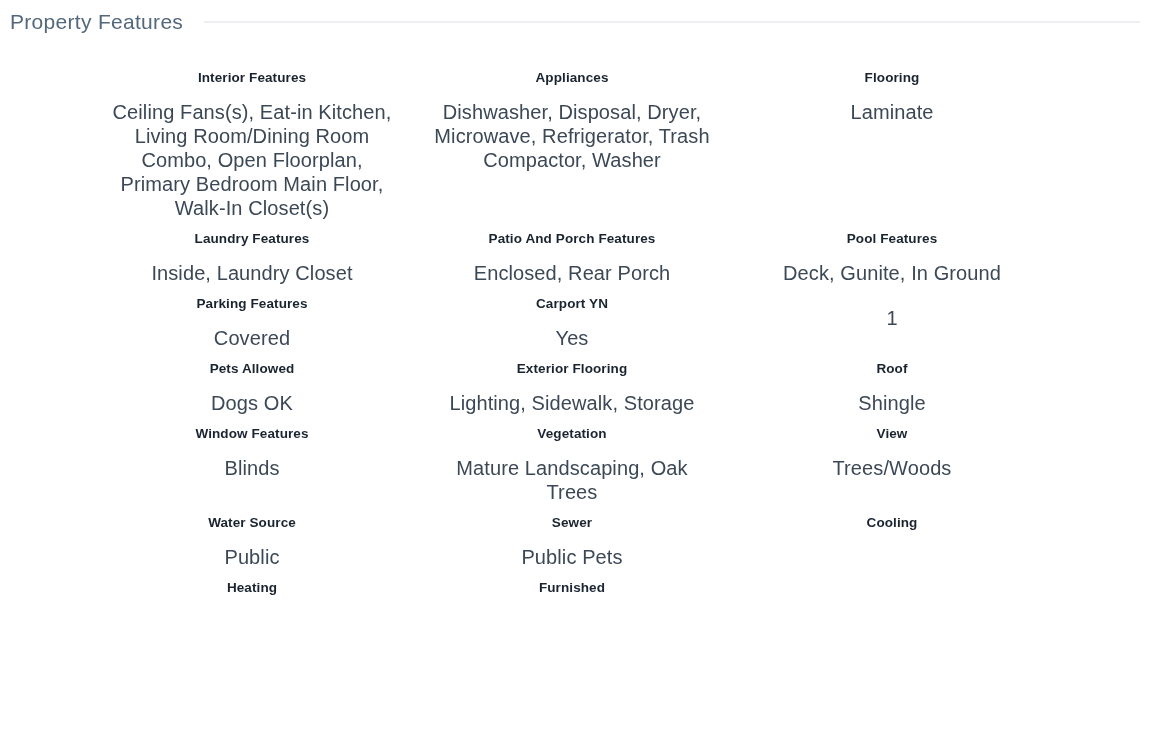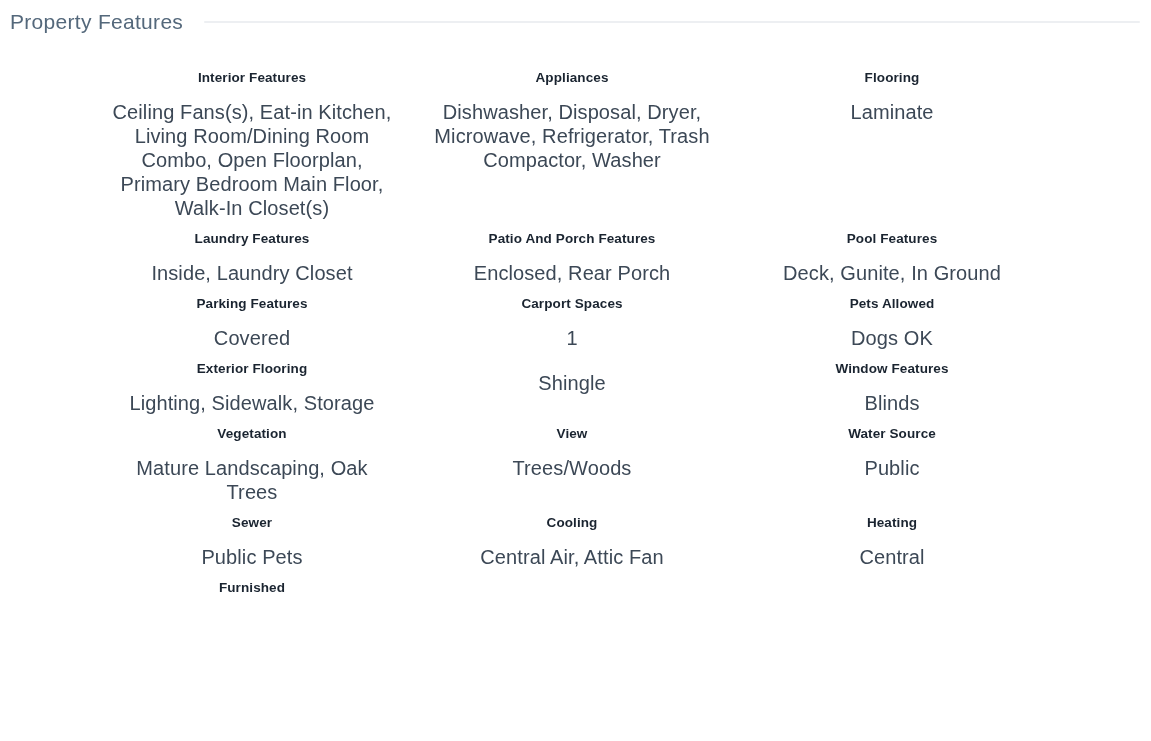--- a/index.html
+++ b/index.html
@@ -109,37 +109,41 @@
       <div class="feature-item">
         <div class="feature-label">Pool Features</div>
         <div class="feature-value">Deck, Gunite, In Ground</div>
       </div>
 
       <div class="feature-item">
         <div class="feature-label">Parking Features</div>
         <div class="feature-value">Covered</div>
       </div>
 
+      <div class="feature-item">
+        <div class="feature-label">Carport YN</div>
+        <div class="feature-value">Yes</div>
+      </div>
 
       <div class="feature-item">
-        <div class="feature-label">Carport Spaces</div>
         <div class="feature-value">1</div>
       </div>
 
       <div class="feature-item">
         <div class="feature-label">Pets Allowed</div>
         <div class="feature-value">Dogs OK</div>
       </div>
 
       <div class="feature-item">
         <div class="feature-label">Exterior Flooring</div>
         <div class="feature-value">Lighting, Sidewalk, Storage</div>
       </div>
 
       <div class="feature-item">
+        <div class="feature-label">Roof</div>
         <div class="feature-value">Shingle</div>
       </div>
 
       <div class="feature-item">
         <div class="feature-label">Window Features</div>
         <div class="feature-value">Blinds</div>
       </div>
 
       <div class="feature-item">
         <div class="feature-label">Vegetation</div>
@@ -156,21 +160,20 @@
         <div class="feature-value">Public</div>
       </div>
 
       <div class="feature-item">
         <div class="feature-label">Sewer</div>
         <div class="feature-value">Public Pets</div>
       </div>
 
       <div class="feature-item">
         <div class="feature-label">Cooling</div>
-        <div class="feature-value">Central Air, Attic Fan</div>
       </div>
 
       <div class="feature-item">
         <div class="feature-label">Heating</div>
         <div class="feature-value">Central</div>
       </div>
 
       <div class="feature-item">
         <div class="feature-label">Furnished</div>
         <div class="feature-value">Furnished</div>

